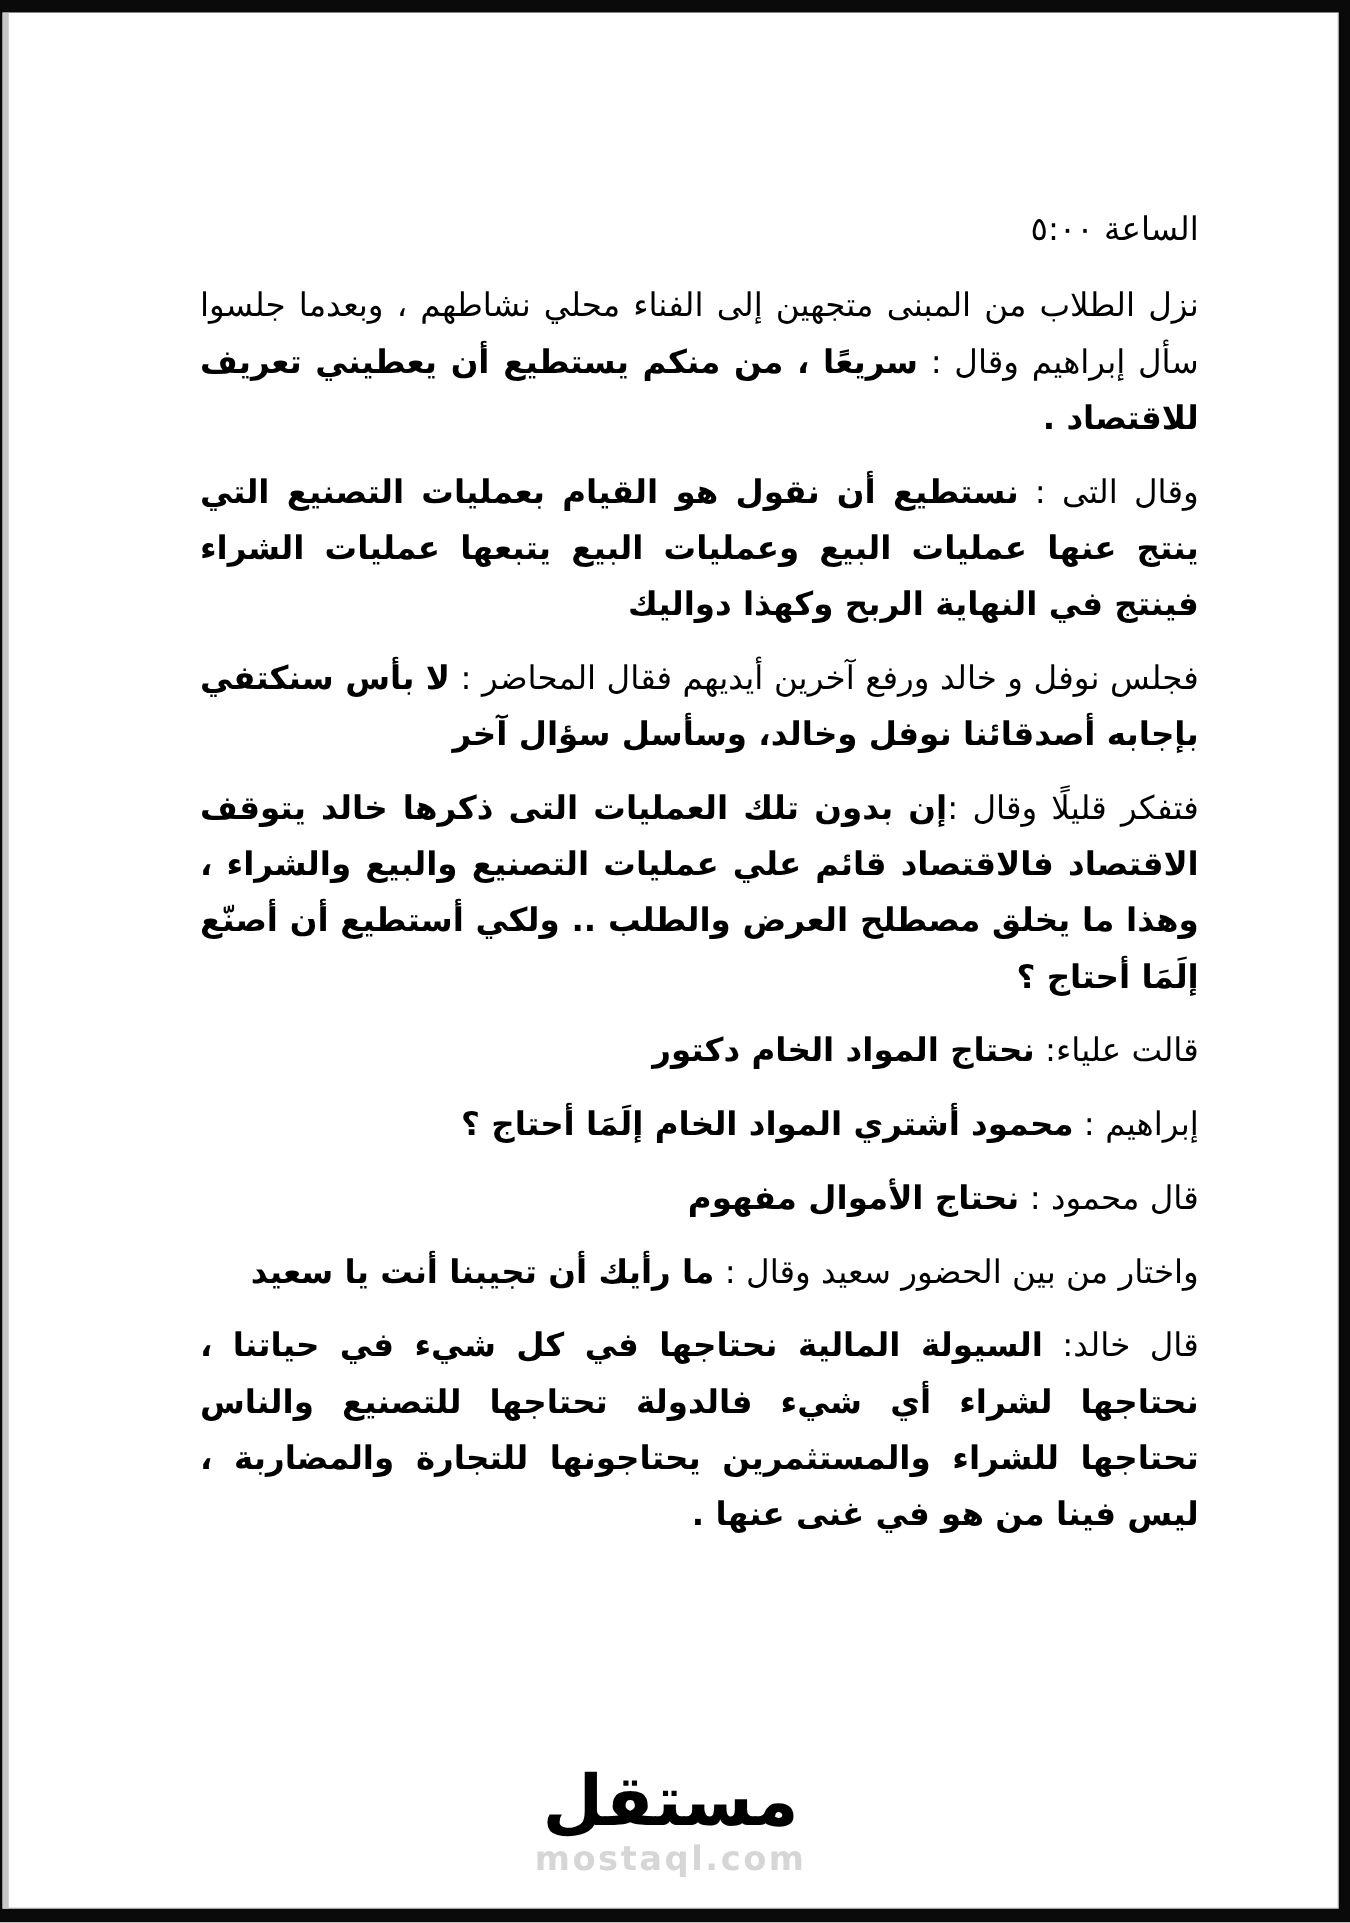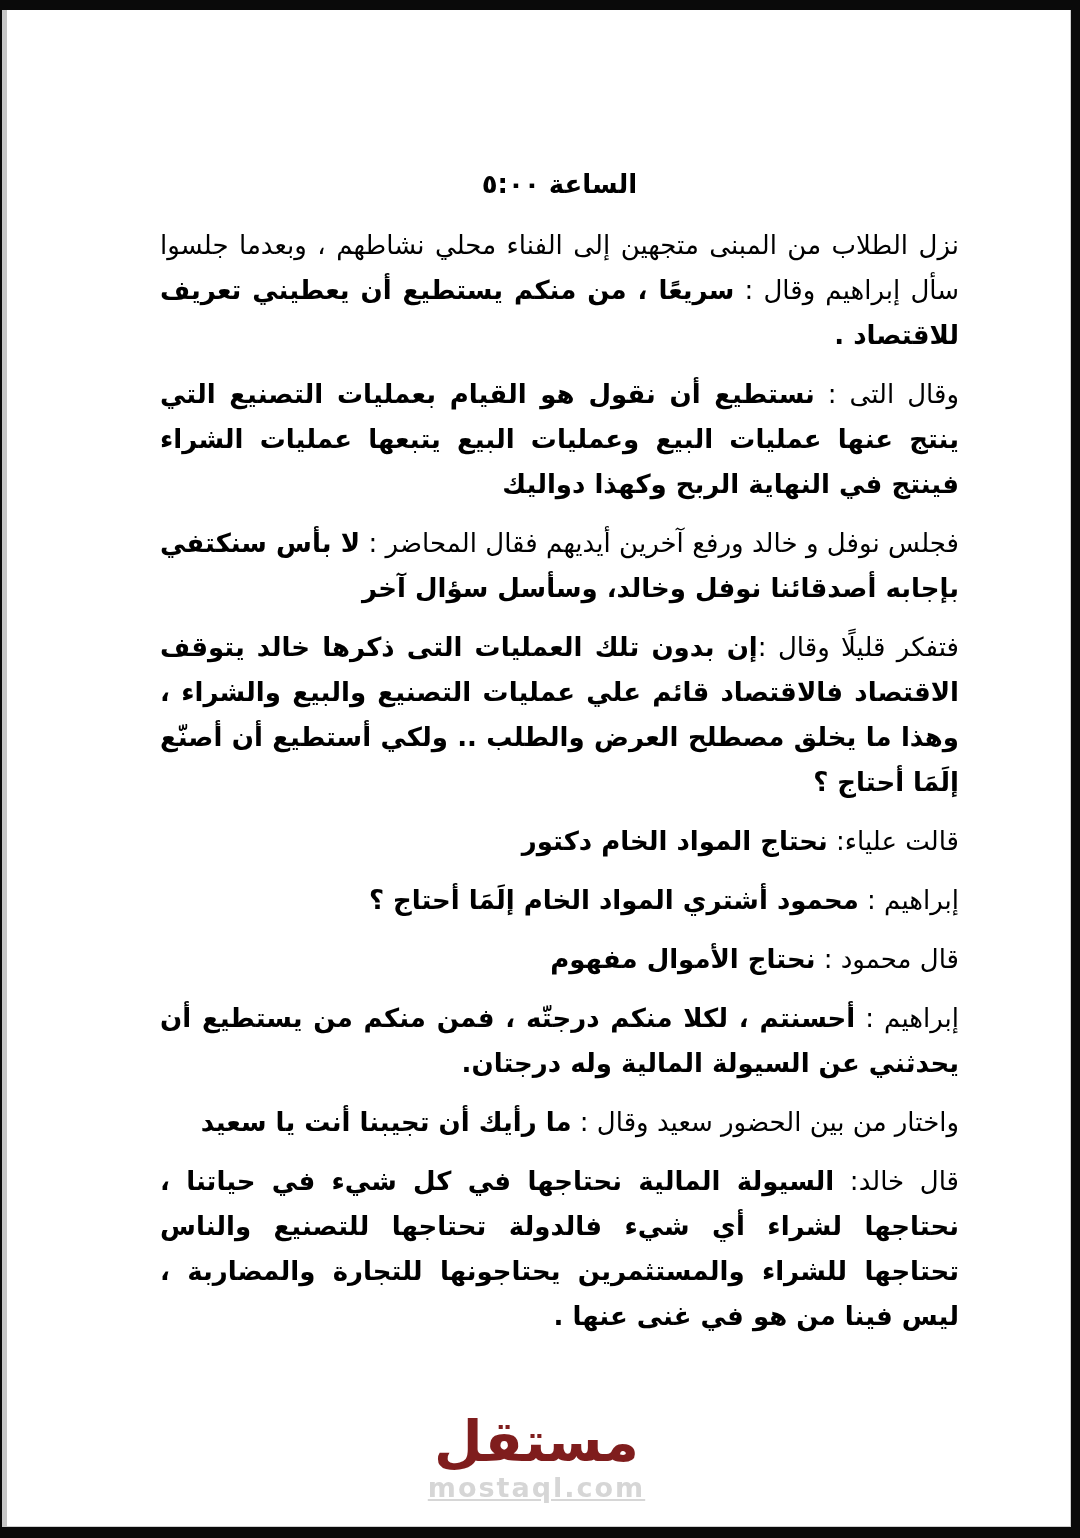--- a/index.html
+++ b/index.html
@@ -36,22 +36,21 @@
     left: 0;
     right: 0;
     box-sizing: border-box;
     padding: 152px 112px 0 158px;
     direction: rtl;
     color: #000000;
     font-size: 26px;
     line-height: 45px;
   }
   .heading {
-    text-align: center;
-    font-weight: bold;
+    font-weight: normal;
     font-size: 26px;
     margin: 0 0 16px 0;
   }
   .para {
     margin: 0 0 14px 0;
     text-align: justify;
   }
   .para .r { font-weight: normal; }
   .para .b { font-weight: bold; }
   .watermark {
@@ -60,46 +59,44 @@
     right: 0;
     bottom: 24px;
     text-align: center;
     direction: ltr;
     user-select: none;
   }
   .wm-logo {
     font-size: 56px;
     line-height: 1.0;
     font-weight: bold;
-    color: #7f1d1d;
+    color: #000000;
   }
   .wm-site {
     font-size: 27px;
     font-weight: bold;
     letter-spacing: 2px;
     color: #d6d6d6;
     margin-top: 2px;
-    text-decoration: underline;
   }
 </style>
 </head>
 <body>
 
 <div class="page-frame">
   <div class="content">
     <p class="heading">الساعة ٥:٠٠</p>
     <div>
         <p class="para"><span class="r">نزل الطلاب من المبنى متجهين إلى الفناء محلي نشاطهم ، وبعدما جلسوا سأل إبراهيم وقال : </span><span class="b">سريعًا ، من منكم يستطيع أن يعطيني تعريف للاقتصاد .</span></p>
         <p class="para"><span class="r">وقال التى : </span><span class="b">نستطيع أن نقول هو القيام بعمليات التصنيع التي ينتج عنها عمليات البيع وعمليات البيع يتبعها عمليات الشراء فينتج في النهاية الربح وكهذا دواليك</span></p>
         <p class="para"><span class="r">فجلس نوفل و خالد ورفع آخرين أيديهم فقال المحاضر : </span><span class="b">لا بأس سنكتفي بإجابه أصدقائنا نوفل وخالد، وسأسل سؤال آخر</span></p>
         <p class="para"><span class="r">فتفكر قليلًا وقال :</span><span class="b">إن بدون تلك العمليات التى ذكرها خالد يتوقف الاقتصاد فالاقتصاد قائم علي عمليات التصنيع والبيع والشراء ، وهذا ما يخلق مصطلح العرض والطلب .. ولكي أستطيع أن أصنّع إلَمَا أحتاج ؟</span></p>
         <p class="para"><span class="r">قالت علياء: </span><span class="b">نحتاج المواد الخام دكتور</span></p>
         <p class="para"><span class="r">إبراهيم : </span><span class="b">محمود أشتري المواد الخام إلَمَا أحتاج ؟</span></p>
         <p class="para"><span class="r">قال محمود : </span><span class="b">نحتاج الأموال مفهوم</span></p>
-        <p class="para"><span class="r">إبراهيم : </span><span class="b">أحسنتم ، لكلا منكم درجتّه ، فمن منكم من يستطيع أن يحدثني عن السيولة المالية وله درجتان.</span></p>
         <p class="para"><span class="r">واختار من بين الحضور سعيد وقال : </span><span class="b">ما رأيك أن تجيبنا أنت يا سعيد</span></p>
         <p class="para"><span class="r">قال خالد: </span><span class="b">السيولة المالية نحتاجها في كل شيء في حياتنا ، نحتاجها لشراء أي شيء فالدولة تحتاجها للتصنيع والناس تحتاجها للشراء والمستثمرين يحتاجونها للتجارة والمضاربة ، ليس فينا من هو في غنى عنها .</span></p>
       </div>
   </div>
 
   <div class="watermark">
     <div class="wm-logo">مستقل</div>
     <div class="wm-site">mostaql.com</div>
   </div>
 </div>

